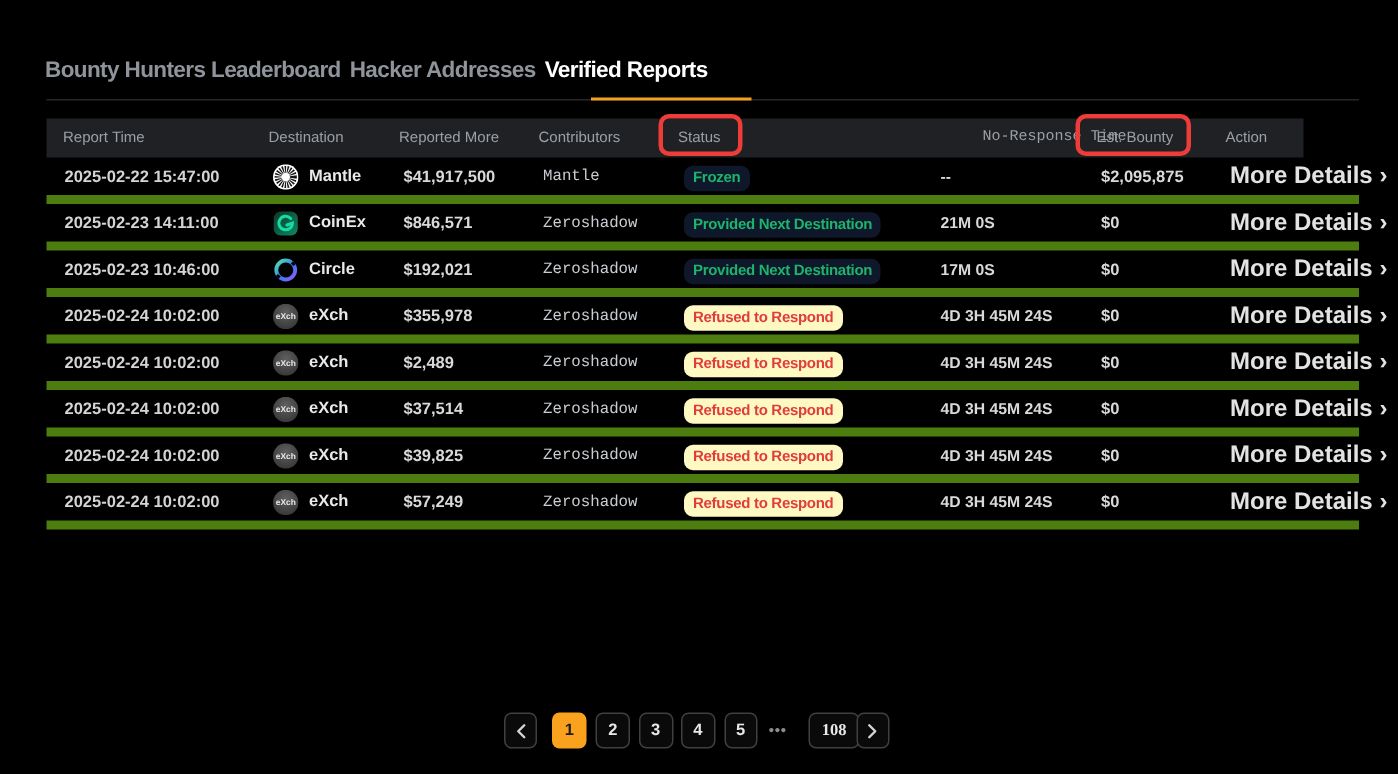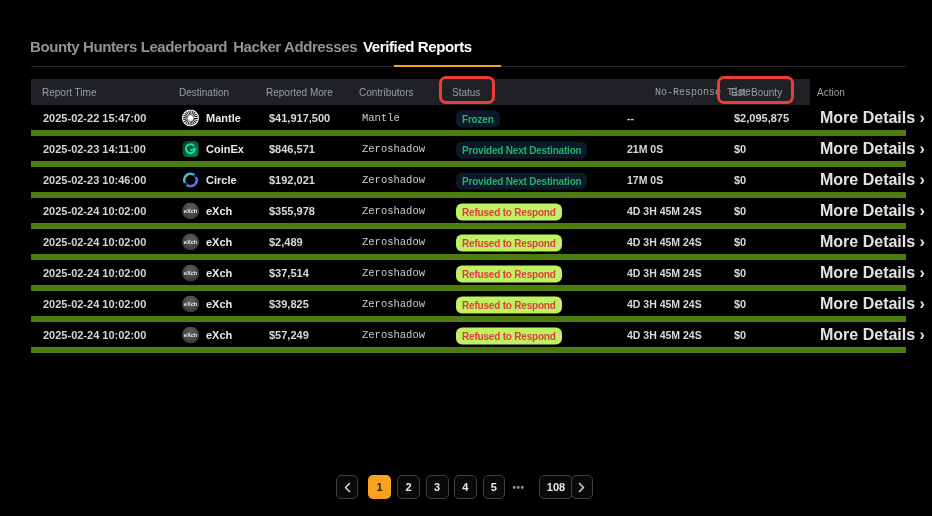--- a/index.html
+++ b/index.html
@@ -7,34 +7,34 @@
   body { font-family:"Liberation Sans", sans-serif; position:relative; }
 
   
   .tabs { position:absolute; left:30px; top:38px; display:flex; gap:6px; }
   .tab { font-size:15px; font-weight:bold; color:#8f949b; letter-spacing:-0.4px; white-space:nowrap; }
   .tab.active { color:#fff; }
   .tabline { position:absolute; left:31px; top:66px; width:875px; height:1px; background:#272727; }
   .tabunderline { position:absolute; left:394px; top:65px; width:107px; height:2px; background:#f5a01f; }
 
   
-  .thead { position:absolute; left:31px; top:79px; width:779px; height:26px; background:#1f2124; }
+  .thead { position:absolute; left:31px; top:79px; width:838px; height:26px; background:#1f2124; }
   .th { position:absolute; top:50%; transform:translateY(-50%); font-size:10px; color:#9aa0a5; white-space:nowrap; }
   .rows { position:absolute; left:31px; top:105px; width:875px; }
   .row { position:relative; width:875px; height:31px; border-bottom:6px solid #4d7c0f; }
   .cell { position:absolute; top:50%; transform:translateY(-50%); white-space:nowrap; }
   .date { left:12px; font-size:11px; font-weight:bold; color:#d4d4d4; }
   .dest { left:151px; display:flex; align-items:center; gap:7px; }
   .dest .lbl { font-size:11px; font-weight:bold; color:#e9e9e9; }
   .funds { left:238px; font-size:11px; font-weight:bold; color:#d9d9d9;text-align:center; }
   .contrib { left:331px; font-family:"Liberation Mono", monospace; font-size:10.5px; color:#c9cdd1; }
   .status { left:425px; }
   .badge { display:inline-block; font-size:10px; font-weight:bold; padding:3px 6px; border-radius:6px; letter-spacing:-0.2px; }
   .badge.green { color:#1db46c; background:#0f172a; }
-  .badge.red { color:#e13c3c; background:#bef264; }
+  .badge.red { color:#e13c3c; background:#fef9c3; }
   .nrt { left:596px; font-size:10.5px; font-weight:bold; color:#d9d9d9; }
   .bounty { left:703px; font-size:11px; font-weight:bold; color:#d9d9d9; }
   .action { left:789px; font-size:16px; font-weight:bold; color:#e3e3e3; }
 
   .redbox { position:absolute; border:3px solid #ee3c39; border-radius:7px; z-index:5; }
 
   .icon { width:17px; height:17px; display:block; }
 
   
   .pg { position:absolute; top:475px; height:24px; display:flex; align-items:center; justify-content:center; font-size:11px; font-weight:bold; color:#e8e8e8; border:1px solid #404040; border-radius:5px; background:#0a0a0a; }
@@ -224,18 +224,18 @@
     <svg width="9" height="11" viewBox="0 0 9 11">
       <path d="M6.5 1.5 L2.5 5.5 L6.5 9.5" fill="none" stroke="#d5d5d5" stroke-width="1.6" stroke-linecap="round" stroke-linejoin="round"></path>
     </svg>
   </div>
   <div class="pg active" style="left:368px; width:23px;">1</div>
   <div class="pg" style="left:397px; width:23px;">2</div>
   <div class="pg" style="left:425.5px; width:23px;">3</div>
   <div class="pg" style="left:454px; width:22.5px;">4</div>
   <div class="pg" style="left:482.5px; width:22.5px;">5</div>
   <div class="dots" style="left:511px; width:15px;">•••</div>
-  <div class="pg" style="left:539px; width:34px;">108</div>
+  <div class="pg" style="left:539px; width:34px;font-family:Liberation Serif, serif;">108</div>
   <div class="pg" style="left:570.5px; width:22px;">
     <svg width="9" height="11" viewBox="0 0 9 11">
       <path d="M2.5 1.5 L6.5 5.5 L2.5 9.5" fill="none" stroke="#d5d5d5" stroke-width="1.6" stroke-linecap="round" stroke-linejoin="round"></path>
     </svg>
   </div>
 
 </body></html>

